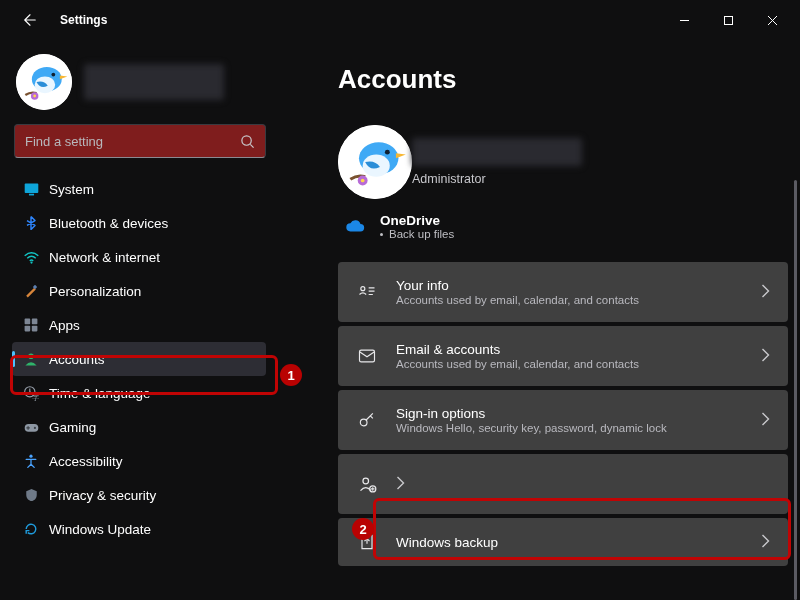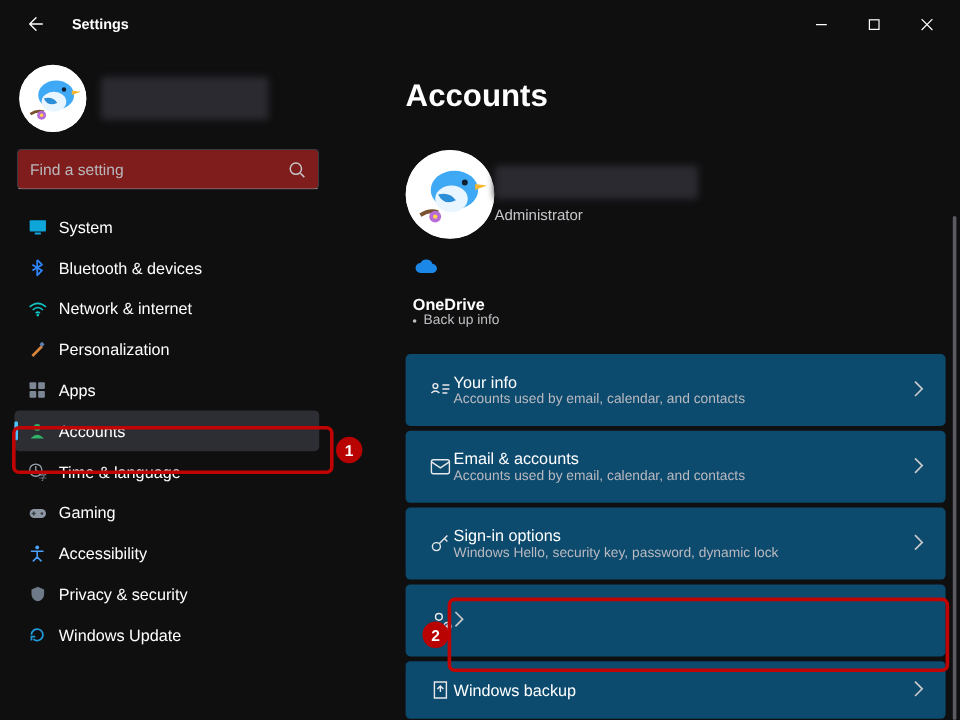--- a/index.html
+++ b/index.html
@@ -152,44 +152,43 @@
   }
   .acct-avatar svg { width: 100%; height: 100%; }
   .acct-name-blur {
     width: 170px; height: 28px;
     background: #2a2a30; filter: blur(3px); border-radius: 3px;
   }
   .acct-role {
     font-size: 12.5px; color: #c7c7cc; margin-top: 6px;
   }
   .onedrive-row {
-    display: flex; align-items: flex-start; gap: 14px;
+    display: flex; align-items: center; gap: 14px;
     padding-left: 6px;
     margin-bottom: 22px;
-    flex-direction: column;
   }
   .onedrive-label { font-size: 13.5px; font-weight: 600; }
   .onedrive-sub {
     font-size: 11.5px; color: #bfbfc4;
     display: flex; align-items: center; gap: 6px;
   }
   .onedrive-sub::before {
     content: ""; width: 3px; height: 3px; border-radius: 50%;
     background: #bfbfc4;
   }
   .cards {
     display: flex; flex-direction: column; gap: 4px;
   }
   .card {
-    background: #0c4a6e;
+    background: #404040;
     border-radius: 4px;
     height: 60px;
     display: flex; align-items: center;
     padding: 0 18px;
-    gap: 0;
+    gap: 18px;
     cursor: pointer;
     position: relative;
   }
   .card-icon {
     width: 22px; height: 22px;
     display: flex; align-items: center; justify-content: center;
     flex-shrink: 0;
   }
   .card-text { flex: 1; }
   .card-title { font-size: 13.5px; font-weight: 400; }
@@ -385,21 +384,21 @@
         <div class="acct-role">Administrator</div>
       </div>
     </div>
 
     <div class="onedrive-row">
       <span><svg width="22" height="16" viewBox="0 0 24 16">
             <path d="M7 15h11a4 4 0 0 0 0-8 6 6 0 0 0-11-1A4.5 4.5 0 0 0 7 15z" fill="#1b87e6"></path>
           </svg></span>
       <div>
         <div class="onedrive-label">OneDrive</div>
-        <div class="onedrive-sub">Back up info</div>
+        <div class="onedrive-sub">Back up files</div>
       </div>
     </div>
 
     <div class="cards">
       <div class="card">
         <span class="card-icon">
             <svg width="20" height="20" viewBox="0 0 24 24" stroke="#e8e8ea" stroke-width="1.4" fill="none">
               <circle cx="7" cy="8" r="2.4"></circle>
               <path d="M3 15q4-4 8 0"></path>
               <path d="M14 7h7M14 11h7M14 15h5"></path>

